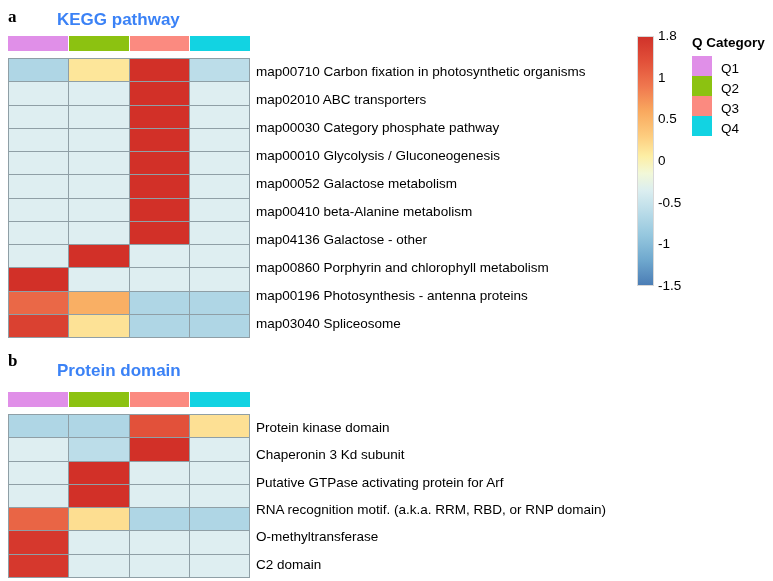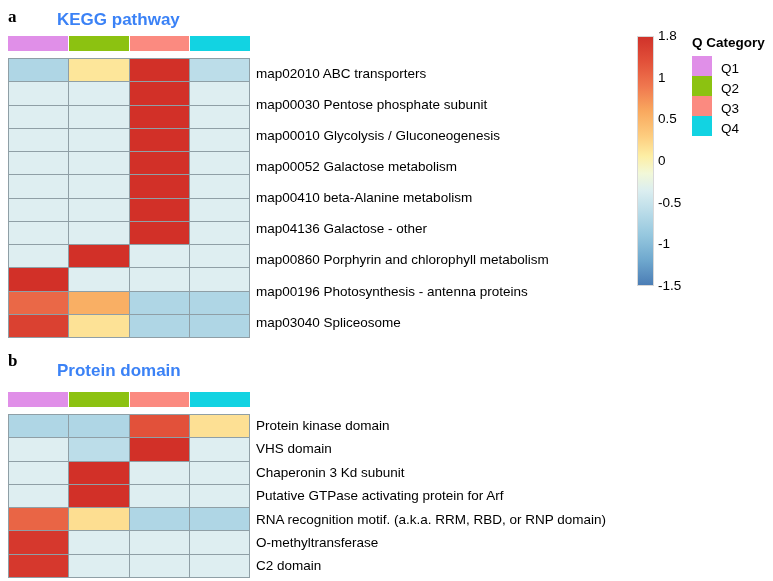--- a/index.html
+++ b/index.html
@@ -244,22 +244,23 @@
       <div class="hm-row">
         <div class="hm-cell" style="background: rgb(218, 65, 49);"></div>
         <div class="hm-cell" style="background: rgb(253, 226, 150);"></div>
         <div class="hm-cell" style="background: rgb(175, 214, 229);"></div>
         <div class="hm-cell" style="background: rgb(175, 214, 229);"></div>
       </div>
     </div>
 </div>
 
 <div class="rowlabels" id="panelA-labels" style="left:256px; top:58px; width:390px; height:280px;">
+    <div class="rowlabel">map00710 Carbon fixation in photosynthetic organisms</div>
     <div class="rowlabel">map02010 ABC transporters</div>
-    <div class="rowlabel">map00030 Pentose phosphate subunit</div>
+    <div class="rowlabel">map00030 Category phosphate pathway</div>
     <div class="rowlabel">map00010 Glycolysis / Gluconeogenesis</div>
     <div class="rowlabel">map00052 Galactose metabolism</div>
     <div class="rowlabel">map00410 beta-Alanine metabolism</div>
     <div class="rowlabel">map04136 Galactose - other</div>
     <div class="rowlabel">map00860 Porphyrin and chlorophyll metabolism</div>
     <div class="rowlabel">map00196 Photosynthesis - antenna proteins</div>
     <div class="rowlabel">map03040 Spliceosome</div>
   </div>
 
 <div class="panel-letter" style="left:8px; top:352px;">b</div>
@@ -316,21 +317,20 @@
         <div class="hm-cell" style="background: rgb(214, 56, 45);"></div>
         <div class="hm-cell" style="background: rgb(222, 238, 241);"></div>
         <div class="hm-cell" style="background: rgb(222, 238, 241);"></div>
         <div class="hm-cell" style="background: rgb(222, 238, 241);"></div>
       </div>
     </div>
 </div>
 
 <div class="rowlabels" id="panelB-labels" style="left:256px; top:414px; width:420px; height:164px;">
     <div class="rowlabel">Protein kinase domain</div>
-    <div class="rowlabel">VHS domain</div>
     <div class="rowlabel">Chaperonin 3 Kd subunit</div>
     <div class="rowlabel">Putative GTPase activating protein for Arf</div>
     <div class="rowlabel">RNA recognition motif. (a.k.a. RRM, RBD, or RNP domain)</div>
     <div class="rowlabel">O-methyltransferase</div>
     <div class="rowlabel">C2 domain</div>
   </div>
 
 <div class="cbar-wrap" style="left:637px; top:36px; width:60px; height:250px;">
   <div class="cbar"></div>
   <div class="cbar-ticks" id="cbar-ticks">

